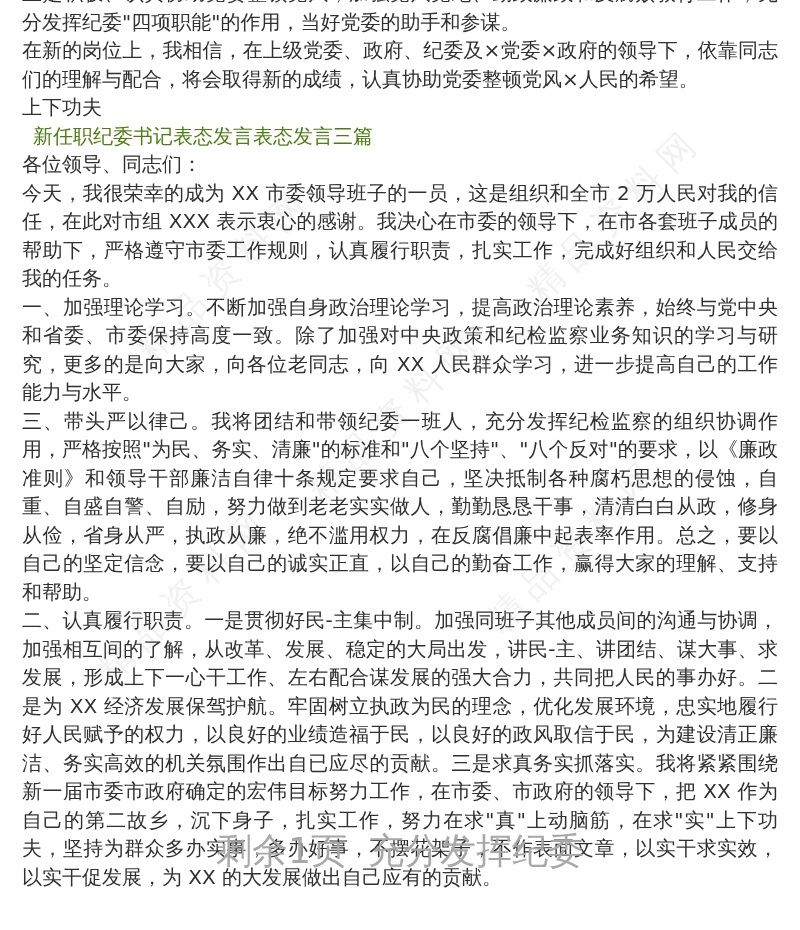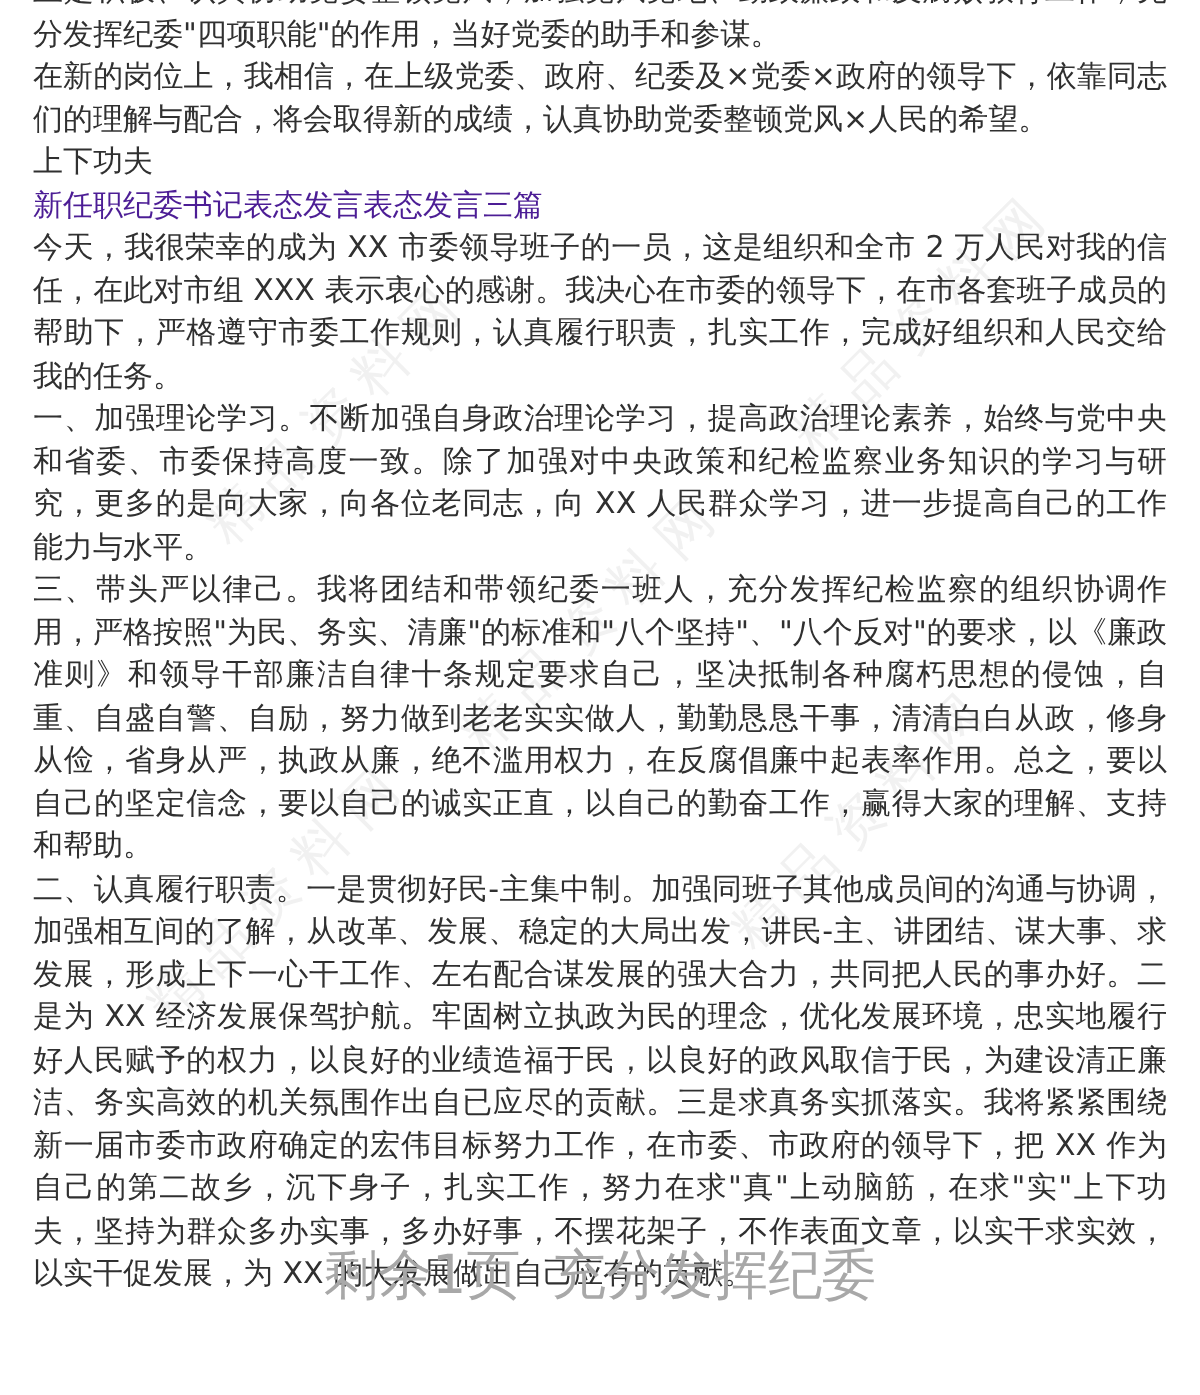--- a/index.html
+++ b/index.html
@@ -42,21 +42,21 @@
     top: -21px;               
     width: 756px;
     z-index: 1;
     font-size: 20px;
     line-height: 28.5px;
     color: #303030;
     text-align: justify;
     text-justify: inter-ideograph;
   }
   .para { margin: 0; }
-  .para.red { color: #4c1d95; }
+  .para.red { color: #4d7c0f; margin-left: 11px; }
 
   .footer {
     position: absolute;
     left: 0;
     top: 829px;
     width: 100%;
     z-index: 1;
     display: flex;
     justify-content: center;
     gap: 21px;
@@ -76,20 +76,21 @@
     <span class="wm wm3">精品资料网</span>
     <span class="wm wm4">精品资料网</span>
     <span class="wm wm5">精品资料网</span>
   </div>
 
   <div class="content">
     <p class="para">五是积极、认真协助党委整顿党风，加强党风党纪、勤政廉政和反腐败教育工作，充分发挥纪委"四项职能"的作用，当好党委的助手和参谋。</p>
     <p class="para">在新的岗位上，我相信，在上级党委、政府、纪委及×党委×政府的领导下，依靠同志们的理解与配合，将会取得新的成绩，认真协助党委整顿党风×人民的希望。</p>
     <p class="para">上下功夫</p>
     <p class="para red">新任职纪委书记表态发言表态发言三篇</p>
+    <p class="para">各位领导、同志们：</p>
     <p class="para">今天，我很荣幸的成为 XX 市委领导班子的一员，这是组织和全市 2 万人民对我的信任，在此对市组 XXX 表示衷心的感谢。我决心在市委的领导下，在市各套班子成员的帮助下，严格遵守市委工作规则，认真履行职责，扎实工作，完成好组织和人民交给我的任务。</p>
     <p class="para">一、加强理论学习。不断加强自身政治理论学习，提高政治理论素养，始终与党中央和省委、市委保持高度一致。除了加强对中央政策和纪检监察业务知识的学习与研究，更多的是向大家，向各位老同志，向 XX 人民群众学习，进一步提高自己的工作能力与水平。</p>
     <p class="para">三、带头严以律己。我将团结和带领纪委一班人，充分发挥纪检监察的组织协调作用，严格按照"为民、务实、清廉"的标准和"八个坚持"、"八个反对"的要求，以《廉政准则》和领导干部廉洁自律十条规定要求自己，坚决抵制各种腐朽思想的侵蚀，自重、自盛自警、自励，努力做到老老实实做人，勤勤恳恳干事，清清白白从政，修身从俭，省身从严，执政从廉，绝不滥用权力，在反腐倡廉中起表率作用。总之，要以自己的坚定信念，要以自己的诚实正直，以自己的勤奋工作，赢得大家的理解、支持和帮助。</p>
     <p class="para">二、认真履行职责。一是贯彻好民-主集中制。加强同班子其他成员间的沟通与协调，加强相互间的了解，从改革、发展、稳定的大局出发，讲民-主、讲团结、谋大事、求发展，形成上下一心干工作、左右配合谋发展的强大合力，共同把人民的事办好。二是为 XX 经济发展保驾护航。牢固树立执政为民的理念，优化发展环境，忠实地履行好人民赋予的权力，以良好的业绩造福于民，以良好的政风取信于民，为建设清正廉洁、务实高效的机关氛围作出自已应尽的贡献。三是求真务实抓落实。我将紧紧围绕新一届市委市政府确定的宏伟目标努力工作，在市委、市政府的领导下，把 XX 作为自己的第二故乡，沉下身子，扎实工作，努力在求"真"上动脑筋，在求"实"上下功夫，坚持为群众多办实事，多办好事，不摆花架子，不作表面文章，以实干求实效，以实干促发展，为 XX 的大发展做出自己应有的贡献。</p>
   </div>
 
   <div class="footer">
     <span>剩余1页</span>
     <span>充分发挥纪委</span>
   </div>

